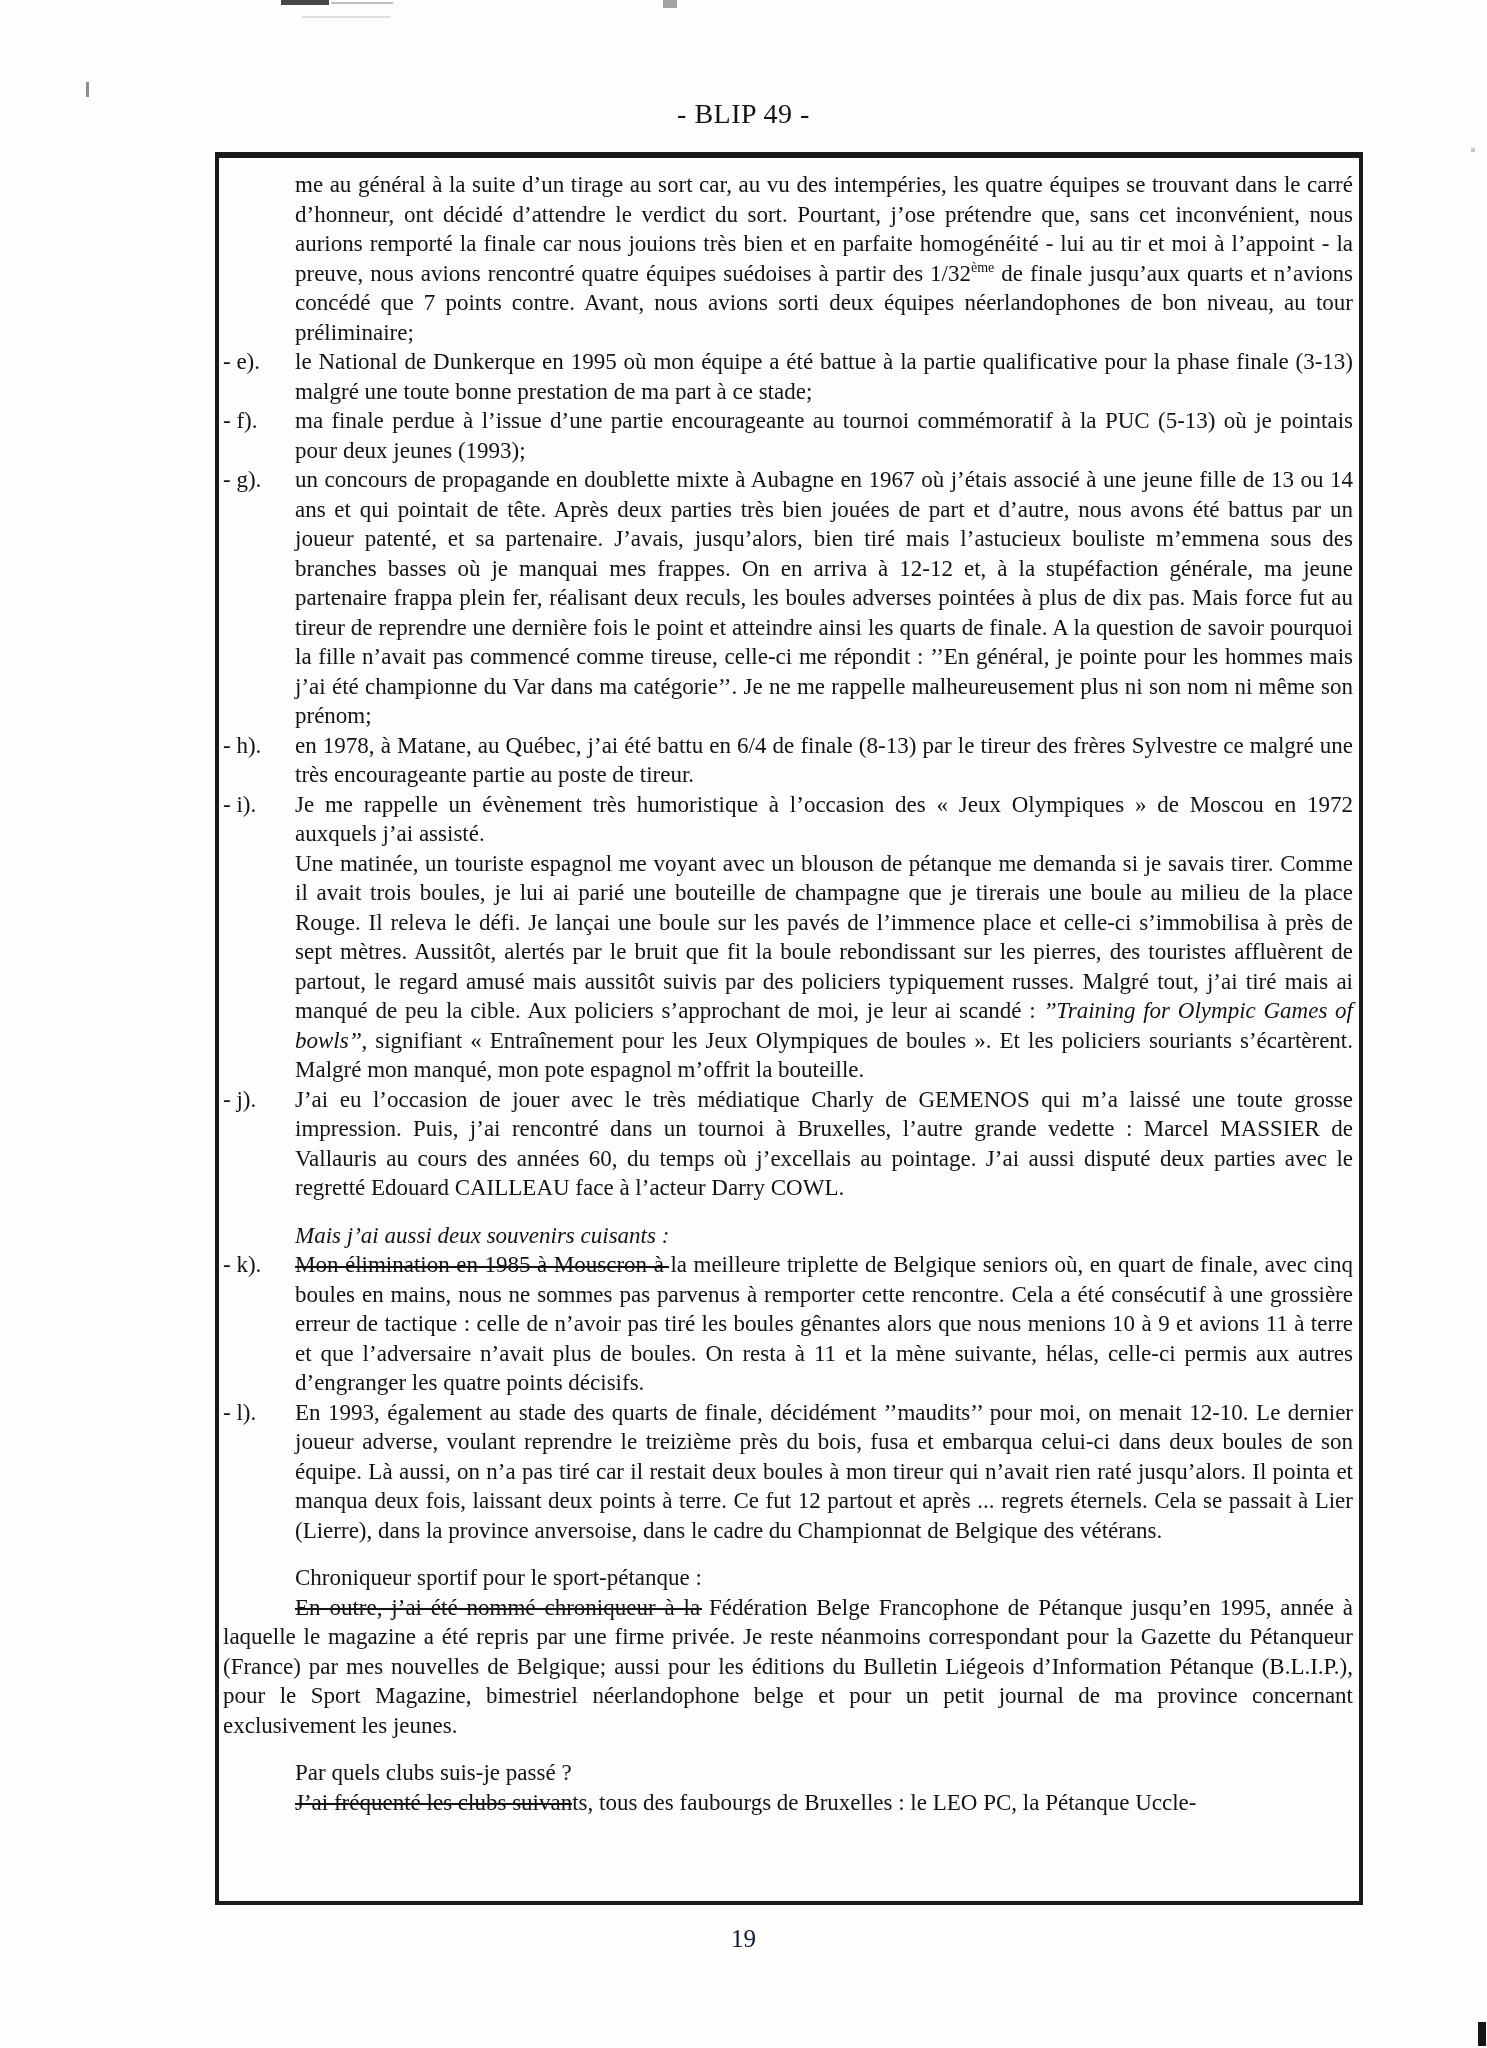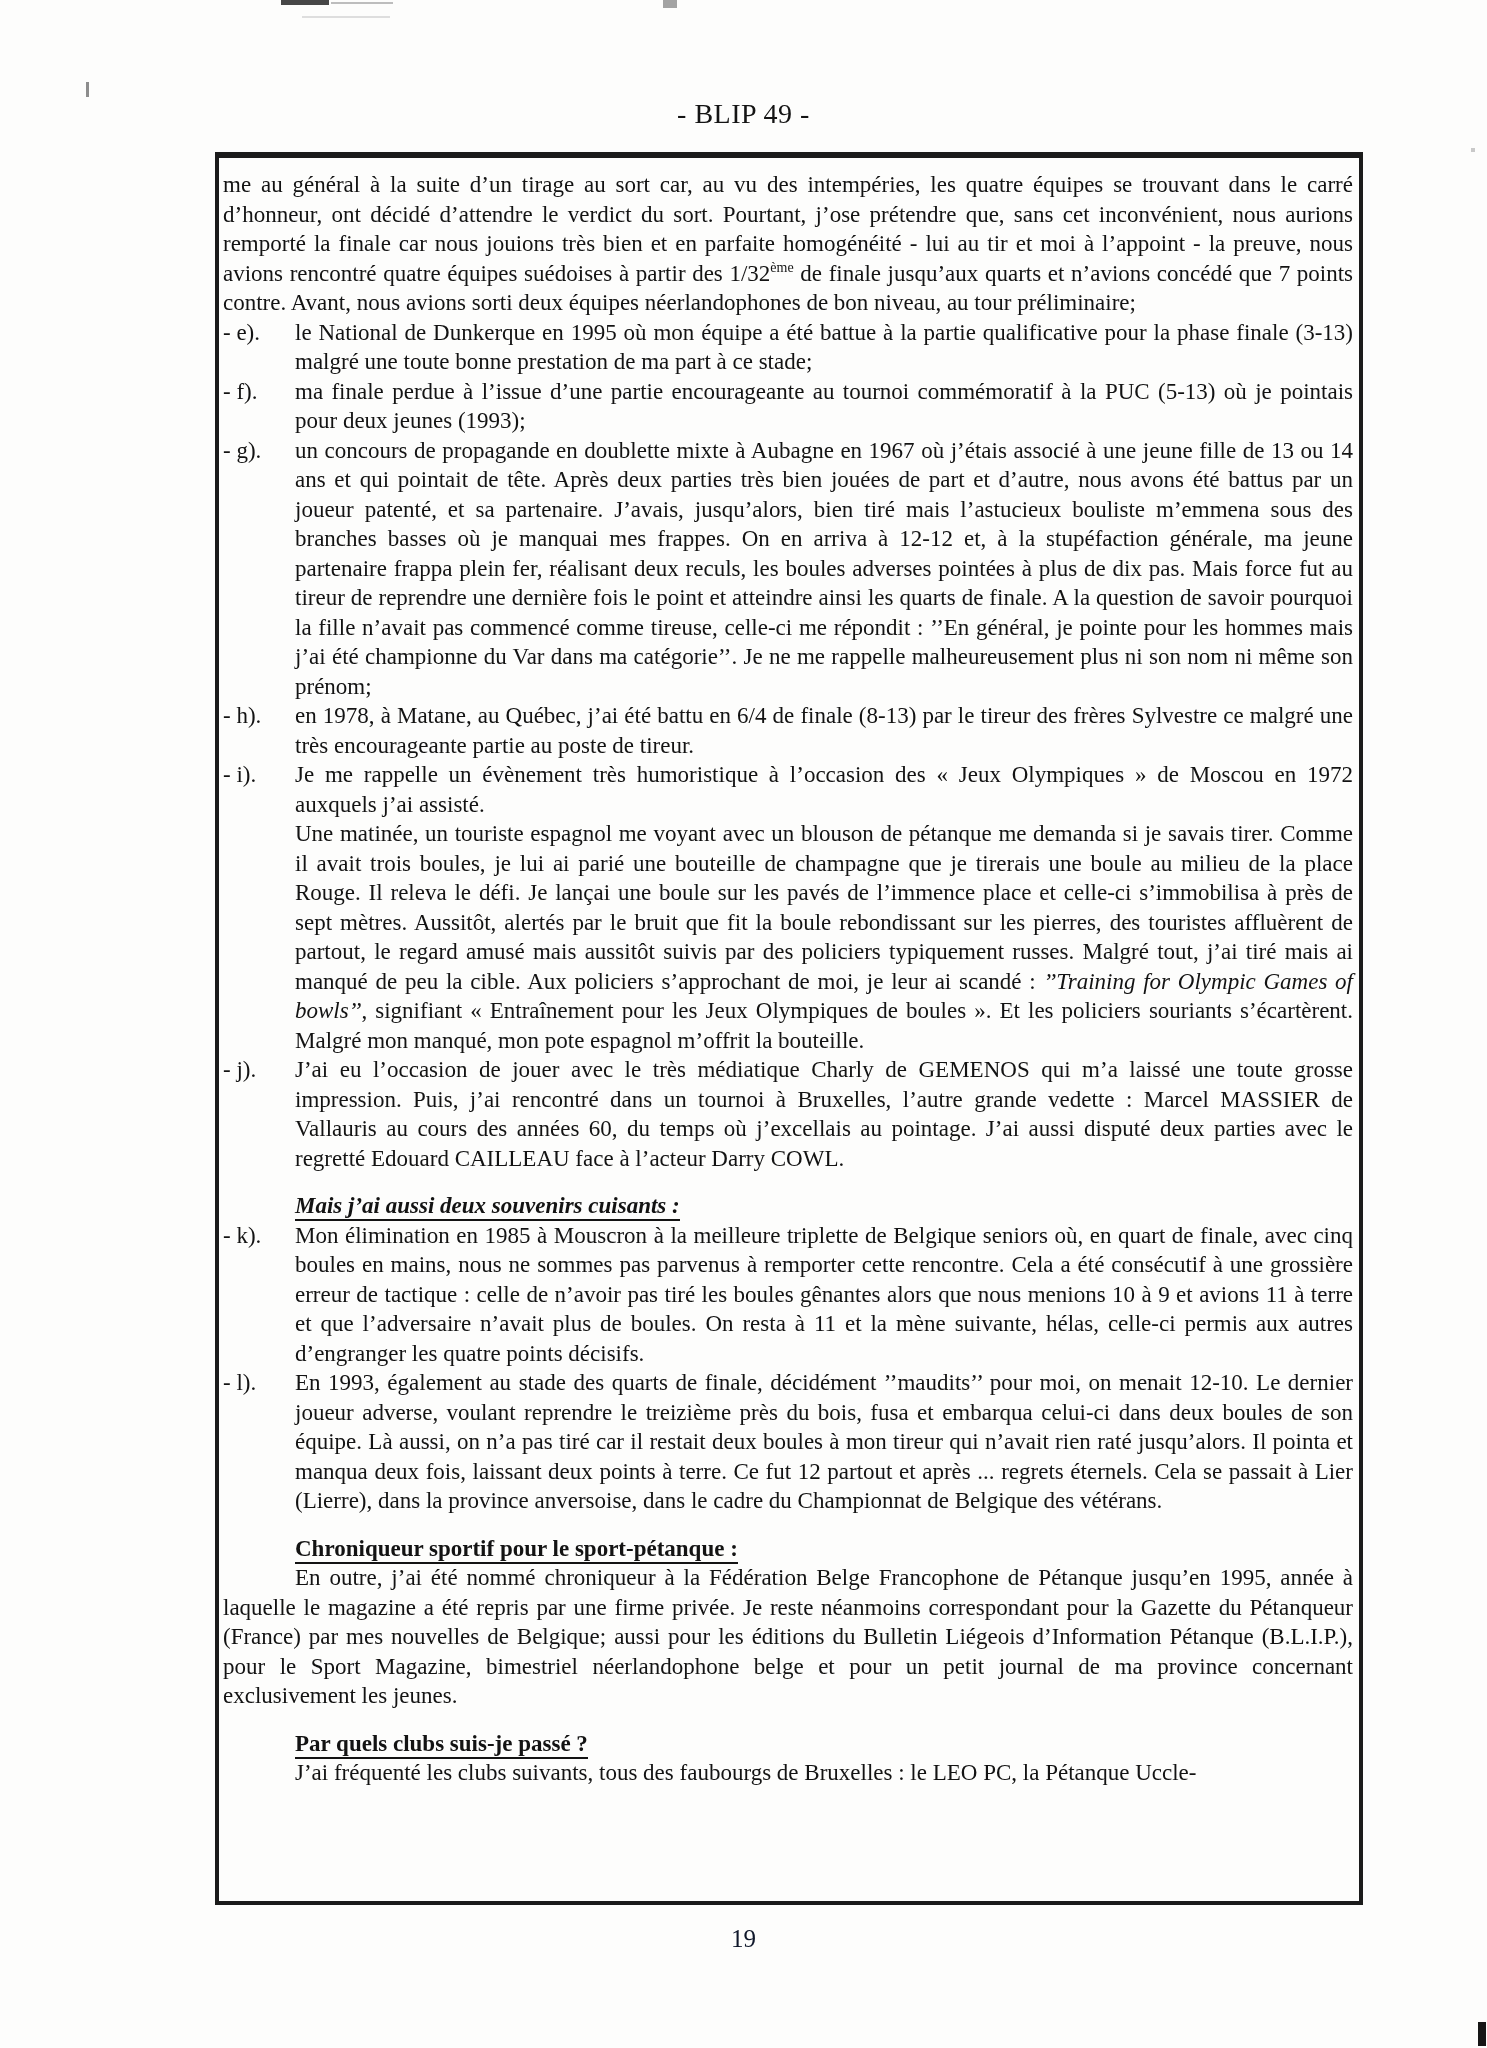--- a/index.html
+++ b/index.html
@@ -30,29 +30,29 @@
     padding: 12px 6px 6px 4px;
     overflow: hidden;
   }
   .par {
     margin: 0;
     font-size: 23px;
     line-height: 29.5px;
     text-align: justify;
     color: #131313;
   }
-  .indented { }
+  .indented { margin-left: 72px; }
   .item { position: relative; margin-left: 72px; }
   .marker { position: absolute; left: -72px; top: 0; white-space: nowrap; }
   .subpar { margin: 0; text-align: justify; }
   .heading-par { margin: 18px 0 0 72px; font-size: 23px; line-height: 29.5px; }
   .heading-inline {
-    font-weight: bold;
+    font-weight: normal;
     border-bottom: 2px solid #131313;
-    padding-bottom: 1px;
+    padding-bottom: 18px;
   }
   .heading-italic { font-style: italic; }
   .ital { font-style: italic; }
   sup.sup { font-size: 14px; line-height: 0; vertical-align: super; }
   .page-number {
     position: absolute;
     top: 1925px; left: 0; width: 1487px;
     text-align: center;
     font-size: 25px;
     color: #0f172a;

